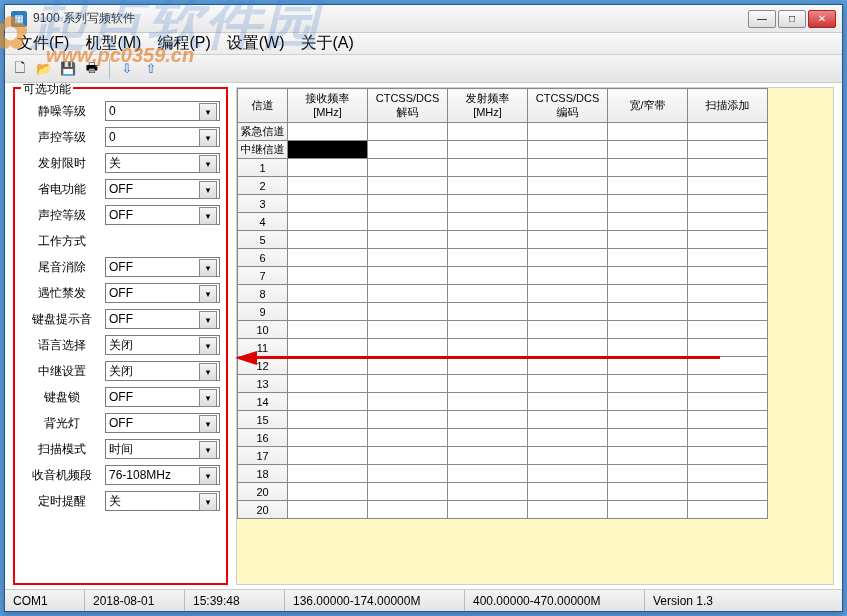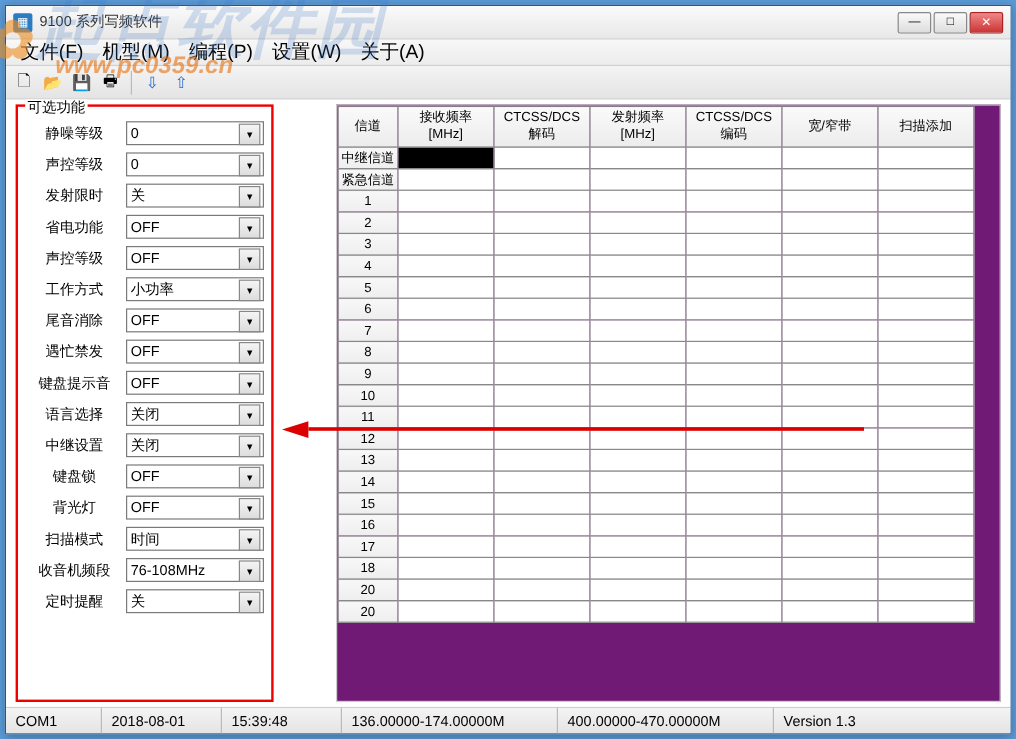--- a/index.html
+++ b/index.html
@@ -9,28 +9,28 @@
 .title-icon { width: 16px; height: 16px; background: #2b7cc0; border-radius: 2px; margin-right: 6px; display:flex;align-items:center;justify-content:center;font-size:10px;color:#fff;}
 .title-text { font-size: 12px; color: #333; flex: 1; }
 .win-btns { display: flex; gap: 2px; }
 .win-btn { width: 28px; height: 18px; border: 1px solid #888; background: linear-gradient(#fafafa,#ddd); font-size: 10px; display:flex;align-items:center;justify-content:center; border-radius:2px; cursor:pointer; }
 .win-btn.close { background: linear-gradient(#e88,#c33); color:#fff; border-color:#a22; }
 .menubar { background: linear-gradient(#f8f8f8,#ececec); height: 22px; display: flex; align-items: center; padding: 0 4px; border-bottom:1px solid #d0d0d0; font-size: 16px; }
 .menu-item { padding: 2px 8px; cursor: pointer; }
 .toolbar { background: linear-gradient(#f4f4f4,#e4e4e4); height: 28px; display: flex; align-items: center; padding: 0 4px; gap:2px; border-bottom:1px solid #ccc; }
 .tool-btn { width: 22px; height: 22px; display:flex; align-items:center; justify-content:center; cursor:pointer; border:1px solid transparent; font-size:13px; }
 .tool-sep { width:1px; height:20px; background:#bbb; margin:0 4px; }
-.client { flex:1; background:#fff; display:flex; position:relative; overflow:hidden;gap:44px; }
+.client { flex:1; background:#fff; display:flex; position:relative; overflow:hidden; }
 .left-panel { width: 215px; margin: 4px 4px 4px 8px; border: 2px solid #e00; padding: 6px 6px 6px 6px; background:#fff; position:relative; }
 .panel-title { font-size: 12px; color:#000; position:absolute; top:-8px; left:6px; background:#fff; padding:0 2px; }
 .row { display:flex; align-items:center; margin: 6px 0; height: 20px; }
 .row-label { width: 82px; text-align:center; font-size: 12px; color:#000; margin-right: 2px; }
 .row-select { flex:1; height: 20px; border:1px solid #7a7a7a; font-size: 12px; padding: 0 16px 0 3px; background:#fff; position:relative; display:flex; align-items:center; }
 .row-select::after { content:"▾"; position:absolute; right:2px; top:1px; width:16px; height:16px; background:linear-gradient(#f4f4f4,#ddd); border:1px solid #888; display:flex;align-items:center;justify-content:center; font-size:9px; }
-.right-panel { flex:1; margin: 4px 8px 4px 4px; background:#701a75; border:1px solid #ccc; overflow:hidden; display:flex; flex-direction:column; }
+.right-panel { flex:1; margin: 4px 8px 4px 4px; background:#fef9c3; border:1px solid #ccc; overflow:hidden; display:flex; flex-direction:column; }
 .grid-wrap { overflow:auto; flex:1; }
 table.grid { border-collapse: collapse; font-size: 12px; }
 table.grid th, table.grid td { border: 1px solid #888; background:#fff; padding: 0; text-align:center; }
 table.grid th { background: linear-gradient(#fafafa,#ececec); height: 34px; font-weight: normal; font-size:11px; line-height:1.2; }
 table.grid td.rowhdr { background: linear-gradient(#f8f8f8,#eee); width: 50px; height: 18px; font-size:11px; }
 table.grid td.cell { width: 80px; height:18px; }
 table.grid td.cell.sel { background:#000; }
 .arrow { position:absolute; left:230px; top:268px; width:485px; height:14px; pointer-events:none; }
 .arrow-line { position:absolute; left:22px; top:5px; right:0; height:3px; background:#d00; }
 .arrow-head { position:absolute; left:0; top:0; width:0; height:0; border-right:22px solid #d00; border-top:7px solid transparent; border-bottom:7px solid transparent; }
@@ -94,21 +94,20 @@
           <div class="row">
             <div class="row-label">省电功能</div>
             <div class="row-select">OFF</div>
           </div>
           <div class="row">
             <div class="row-label">声控等级</div>
             <div class="row-select">OFF</div>
           </div>
           <div class="row">
             <div class="row-label">工作方式</div>
-            <div class="row-select">小功率</div>
           </div>
           <div class="row">
             <div class="row-label">尾音消除</div>
             <div class="row-select">OFF</div>
           </div>
           <div class="row">
             <div class="row-label">遇忙禁发</div>
             <div class="row-select">OFF</div>
           </div>
           <div class="row">
@@ -155,31 +154,31 @@
                 <th style="width: 80px;">接收频率<br>[MHz]</th>
                 <th style="width: 80px;">CTCSS/DCS<br>解码</th>
                 <th style="width: 80px;">发射频率<br>[MHz]</th>
                 <th style="width: 80px;">CTCSS/DCS<br>编码</th>
                 <th style="width: 80px;">宽/窄带</th>
                 <th style="width: 80px;">扫描添加</th>
               </tr>
             </thead>
           <tbody id="grid-body">
               <tr>
+                <td class="rowhdr">紧急信道</td>
+                <td class="cell"></td>
+                <td class="cell"></td>
+                <td class="cell"></td>
+                <td class="cell"></td>
+                <td class="cell"></td>
+                <td class="cell"></td>
+              </tr>
+              <tr>
                 <td class="rowhdr">中继信道</td>
                 <td class="cell sel"></td>
-                <td class="cell"></td>
-                <td class="cell"></td>
-                <td class="cell"></td>
-                <td class="cell"></td>
-                <td class="cell"></td>
-              </tr>
-              <tr>
-                <td class="rowhdr">紧急信道</td>
-                <td class="cell"></td>
                 <td class="cell"></td>
                 <td class="cell"></td>
                 <td class="cell"></td>
                 <td class="cell"></td>
                 <td class="cell"></td>
               </tr>
               <tr>
                 <td class="rowhdr">1</td>
                 <td class="cell"></td>
                 <td class="cell"></td>

